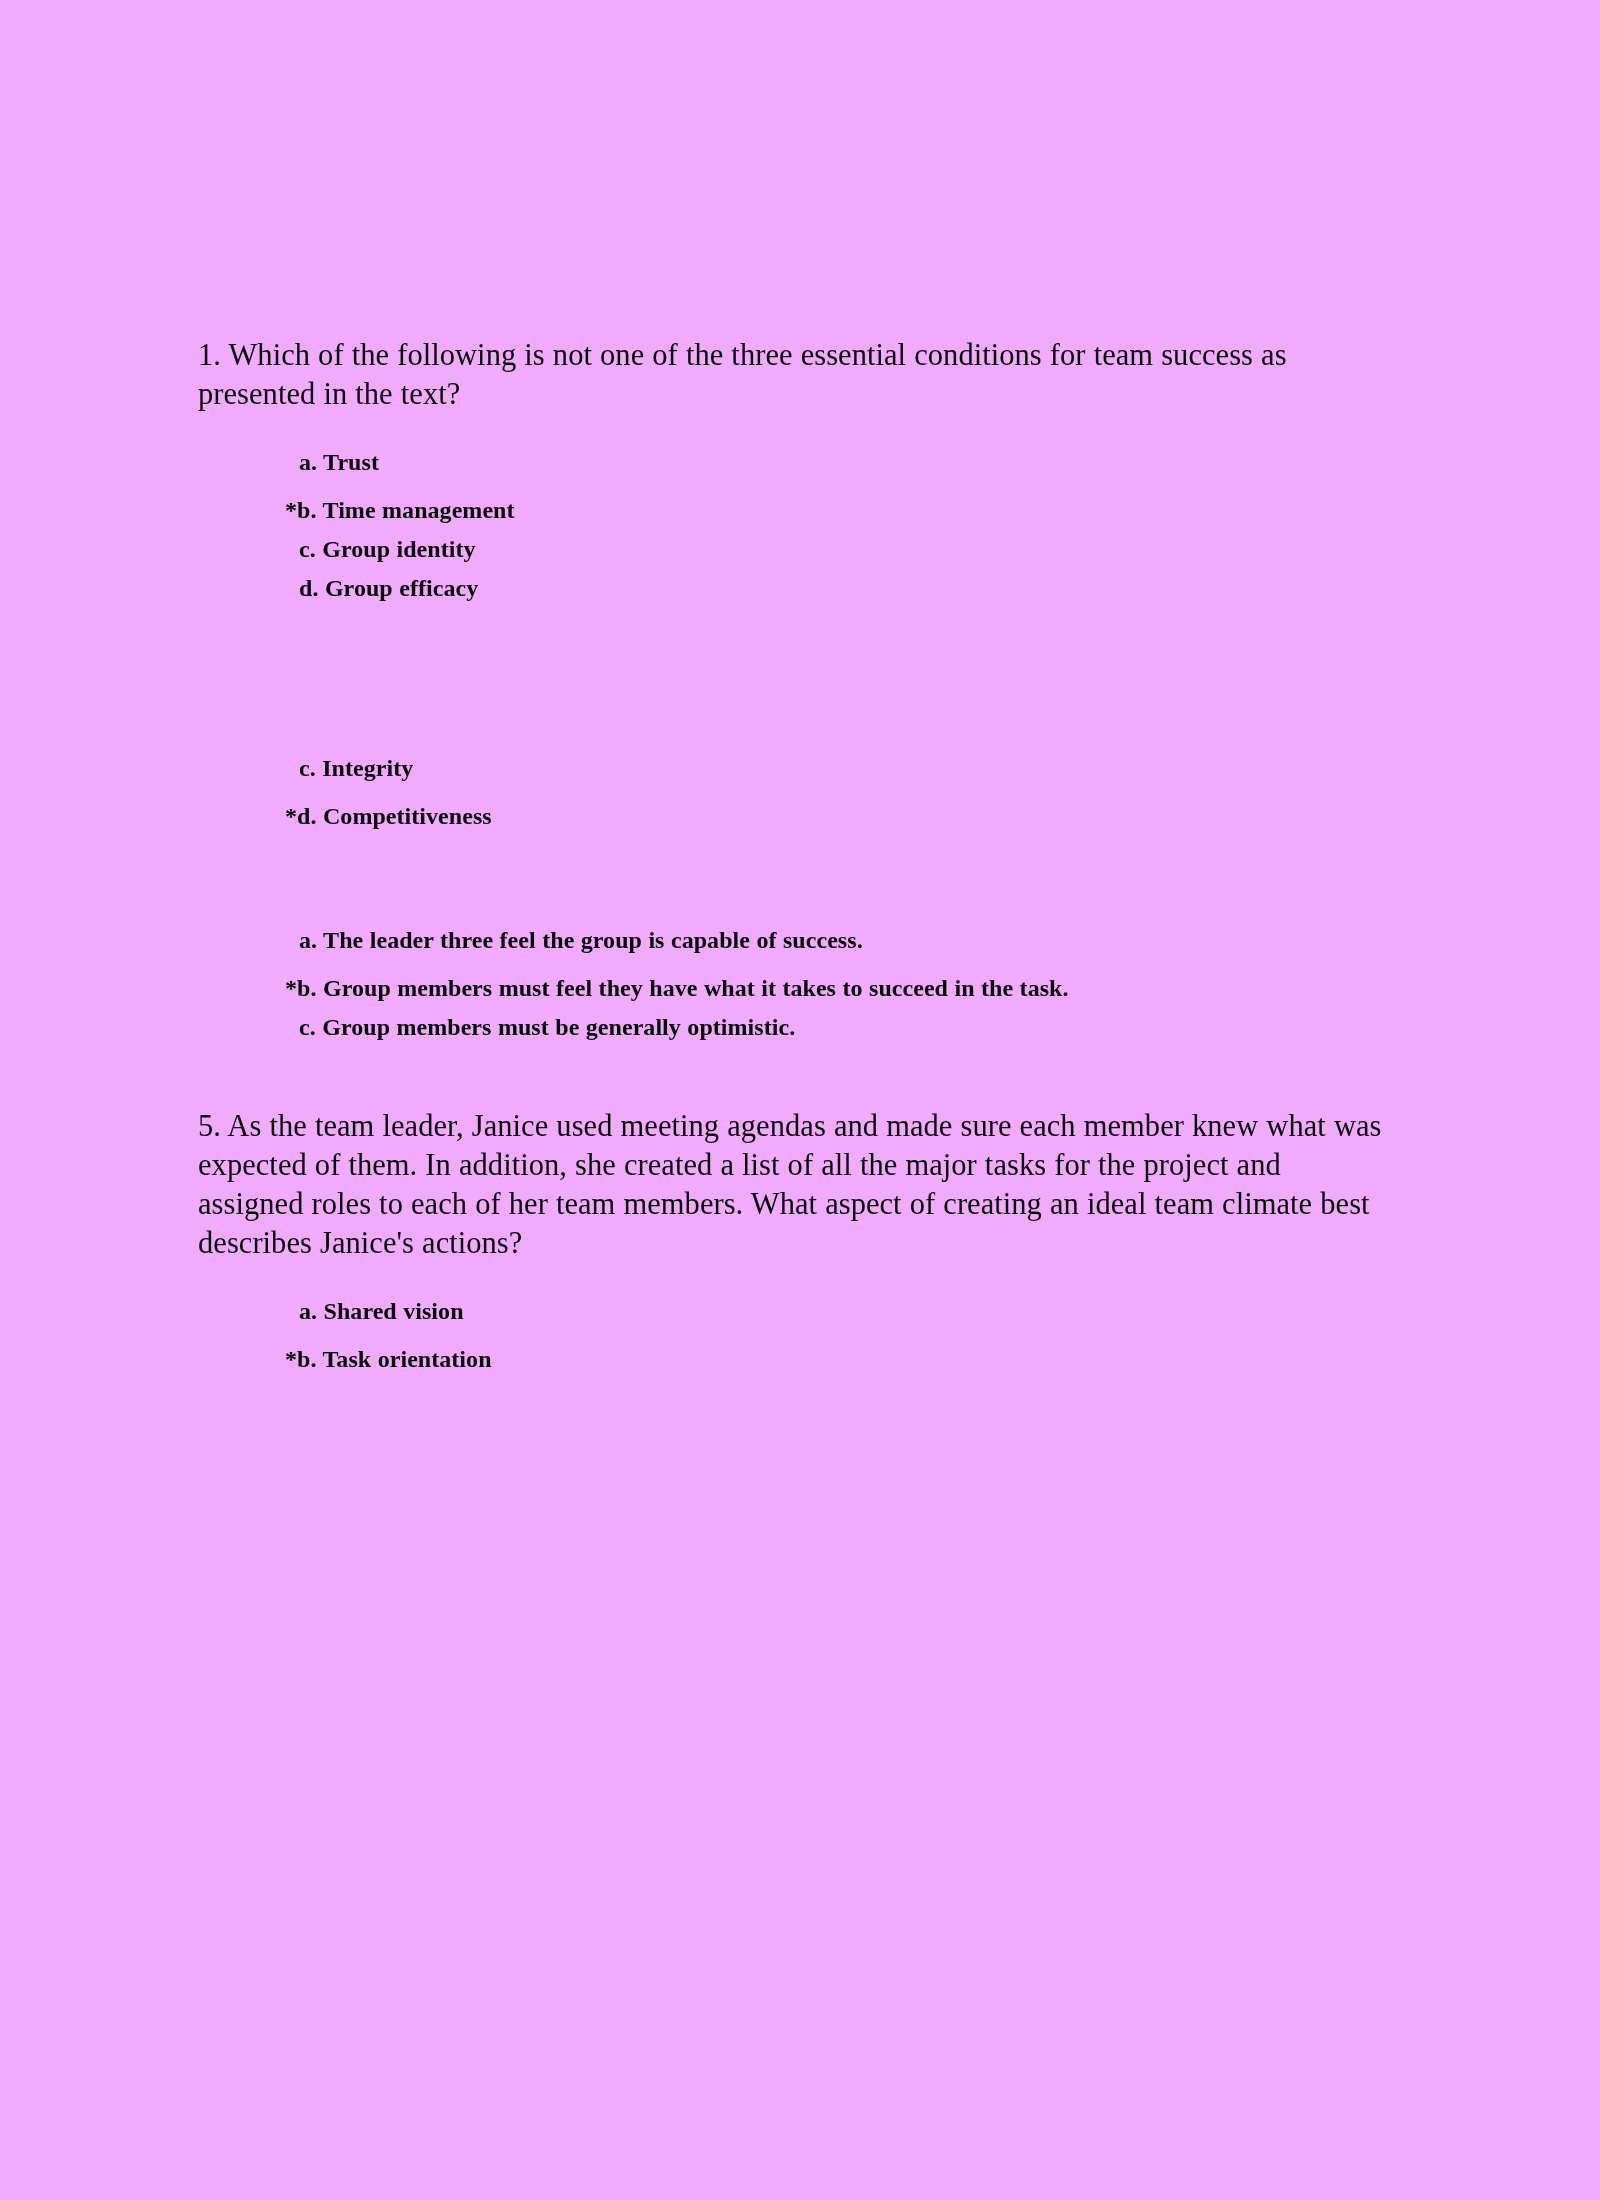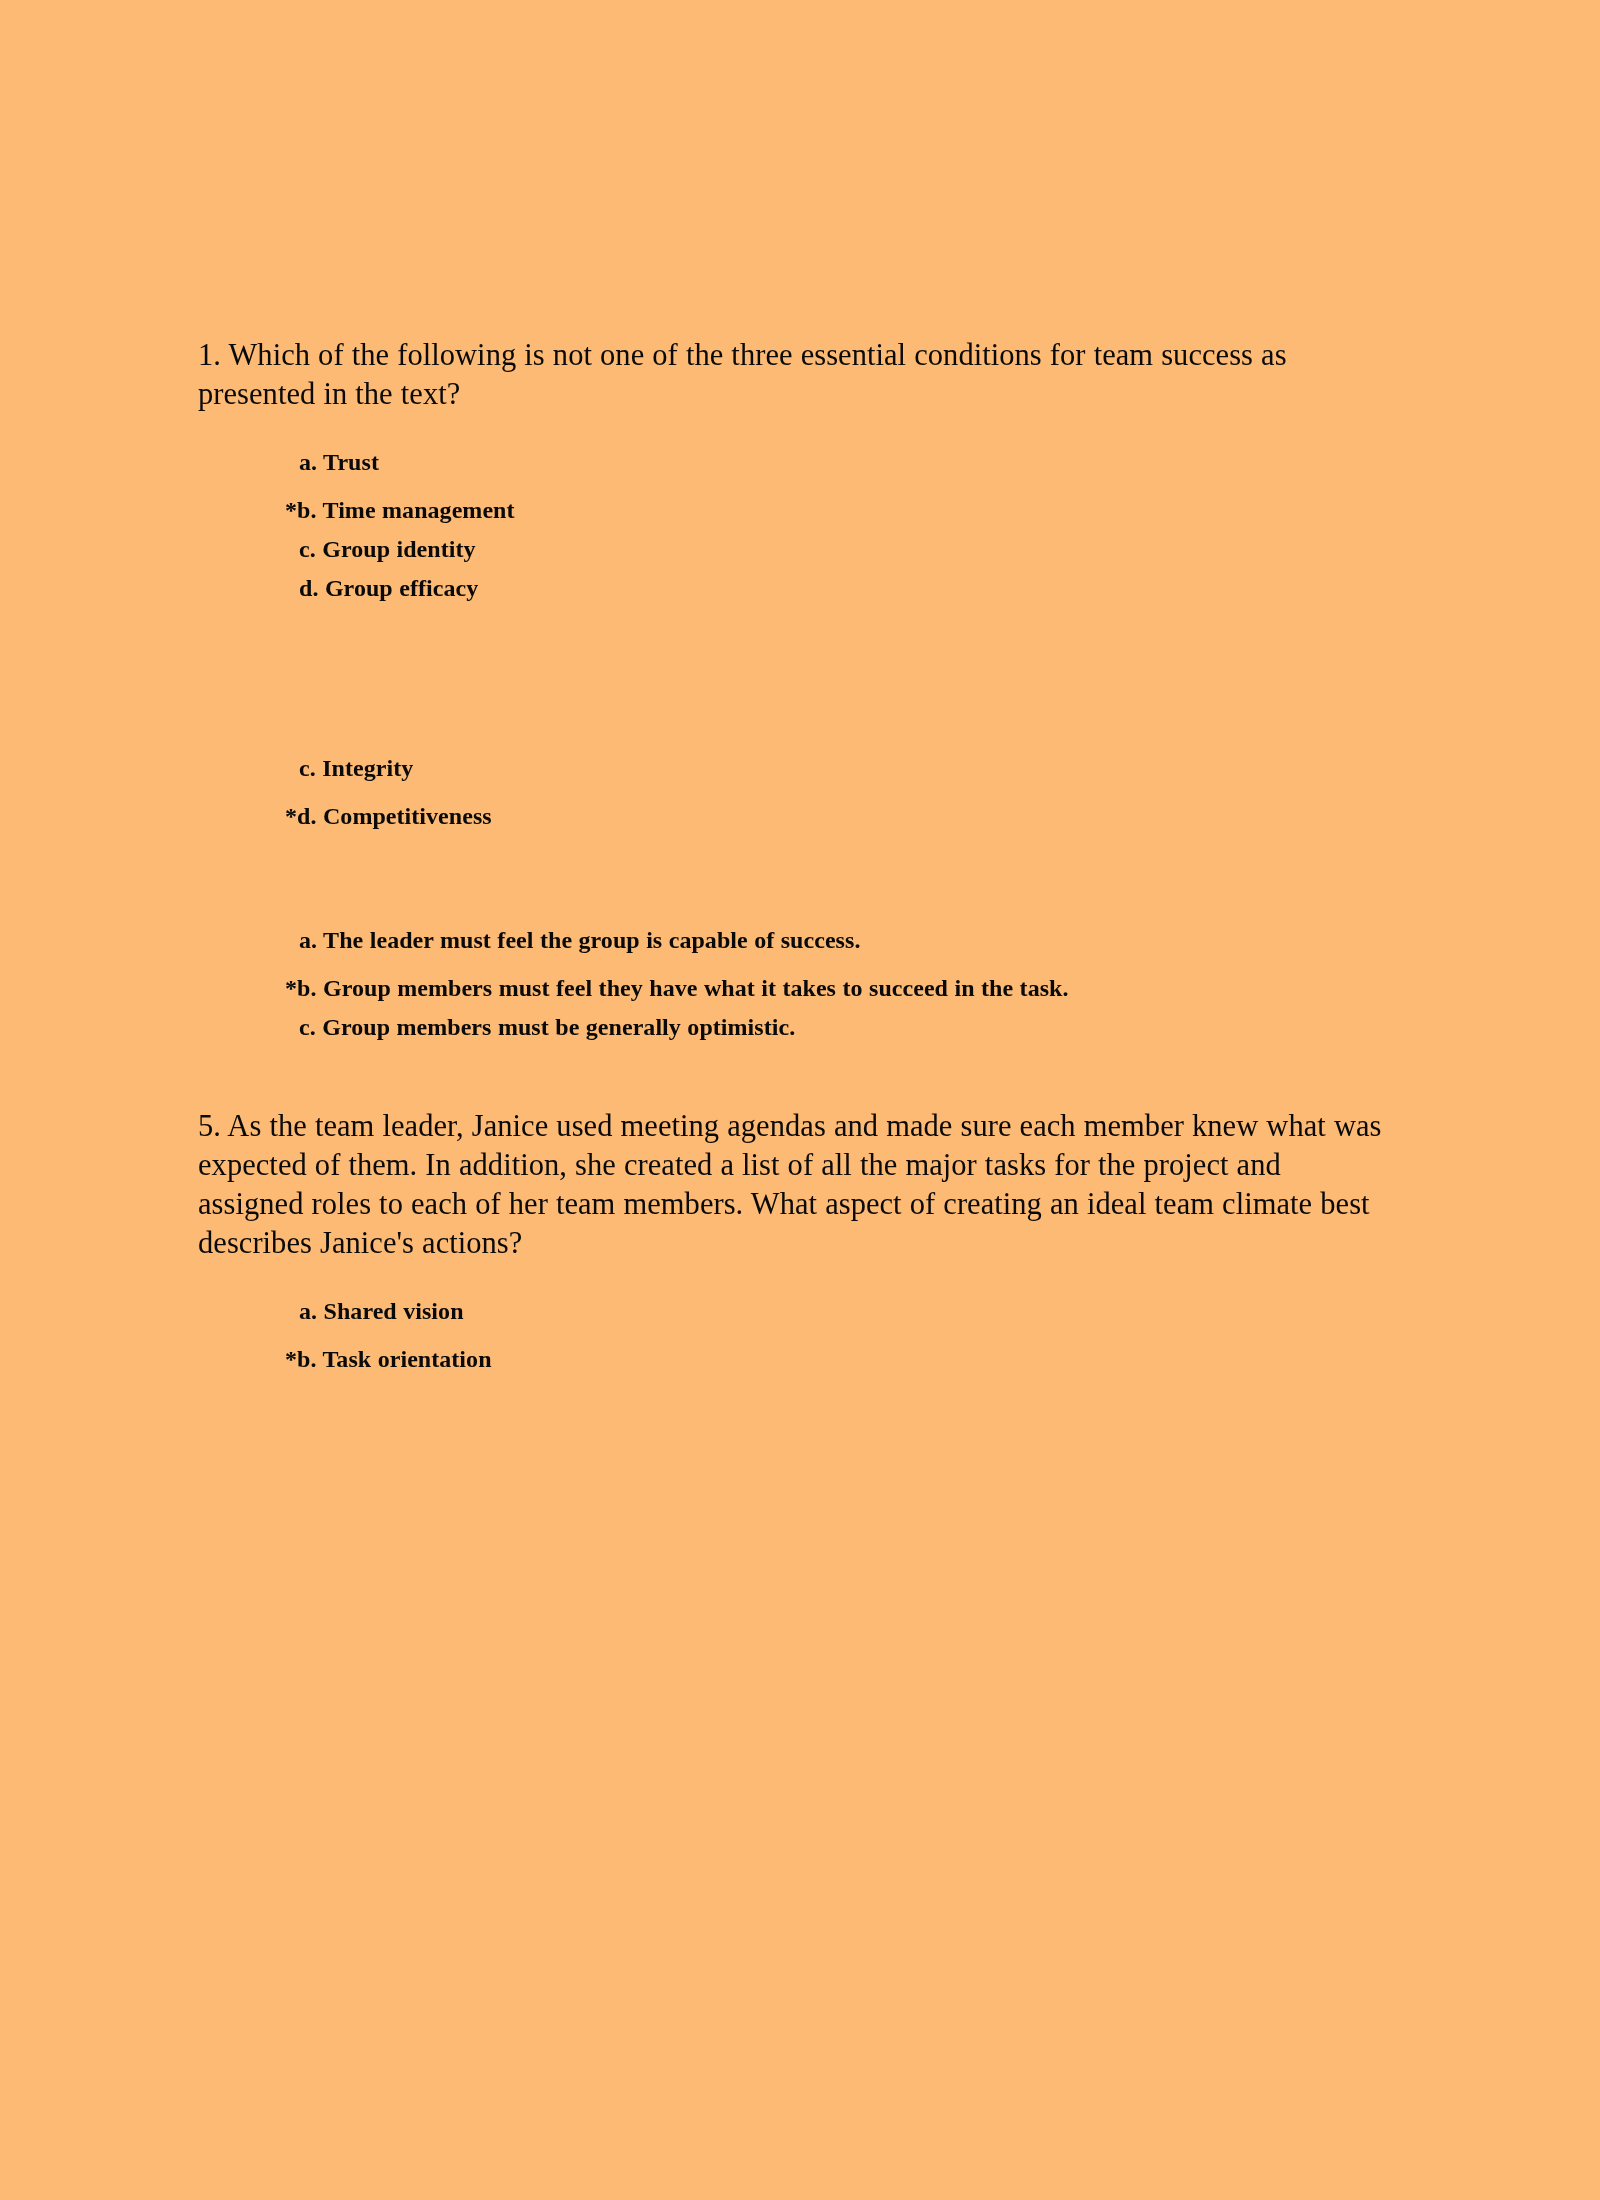--- a/index.html
+++ b/index.html
@@ -14,21 +14,21 @@
     overflow: hidden;
     font-family: "Liberation Serif", "DejaVu Serif", serif;
     color: #0a0a0a;
   }
   .page {
     position: absolute;
     left: 0;
     top: 0;
     width: 1600px;
     height: 2200px;
-    background: #fdba74;
+    background: #f0abfc;
   }
   .content {
     position: absolute;
     left: 198px;
     top: 336px;
     width: 1190px;
   }
   .question-block {
     margin-bottom: 0;
   }
@@ -91,21 +91,21 @@
     <div class="question-block">
       <ul class="options">
         <li class="option">c. Integrity</li>
         <li class="option starred">*d. Competitiveness</li>
       </ul>
     </div>
     <div class="gap-after-block"></div>
 
     <div class="question-block">
       <ul class="options">
-        <li class="option">a. The leader must feel the group is capable of success.</li>
+        <li class="option">a. The leader three feel the group is capable of success.</li>
         <li class="option starred">*b. Group members must feel they have what it takes to succeed in the task.</li>
         <li class="option">c. Group members must be generally optimistic.</li>
       </ul>
     </div>
     <div class="gap-after-block wide"></div>
 
     <div class="question-block">
       <p class="q-stem">5. As the team leader, Janice used meeting agendas and made sure each member knew what was expected of them. In addition, she created a list of all the major tasks for the project and assigned roles to each of her team members. What aspect of creating an ideal team climate best describes Janice's actions?</p>
       <ul class="options">
         <li class="option">a. Shared vision</li>

